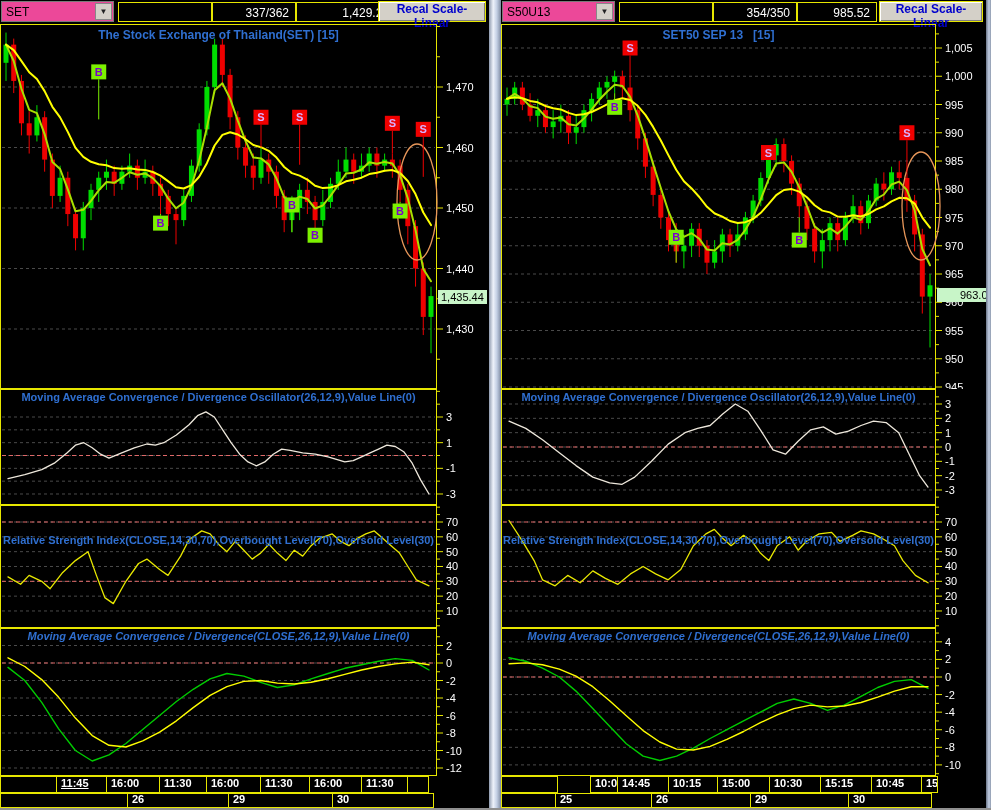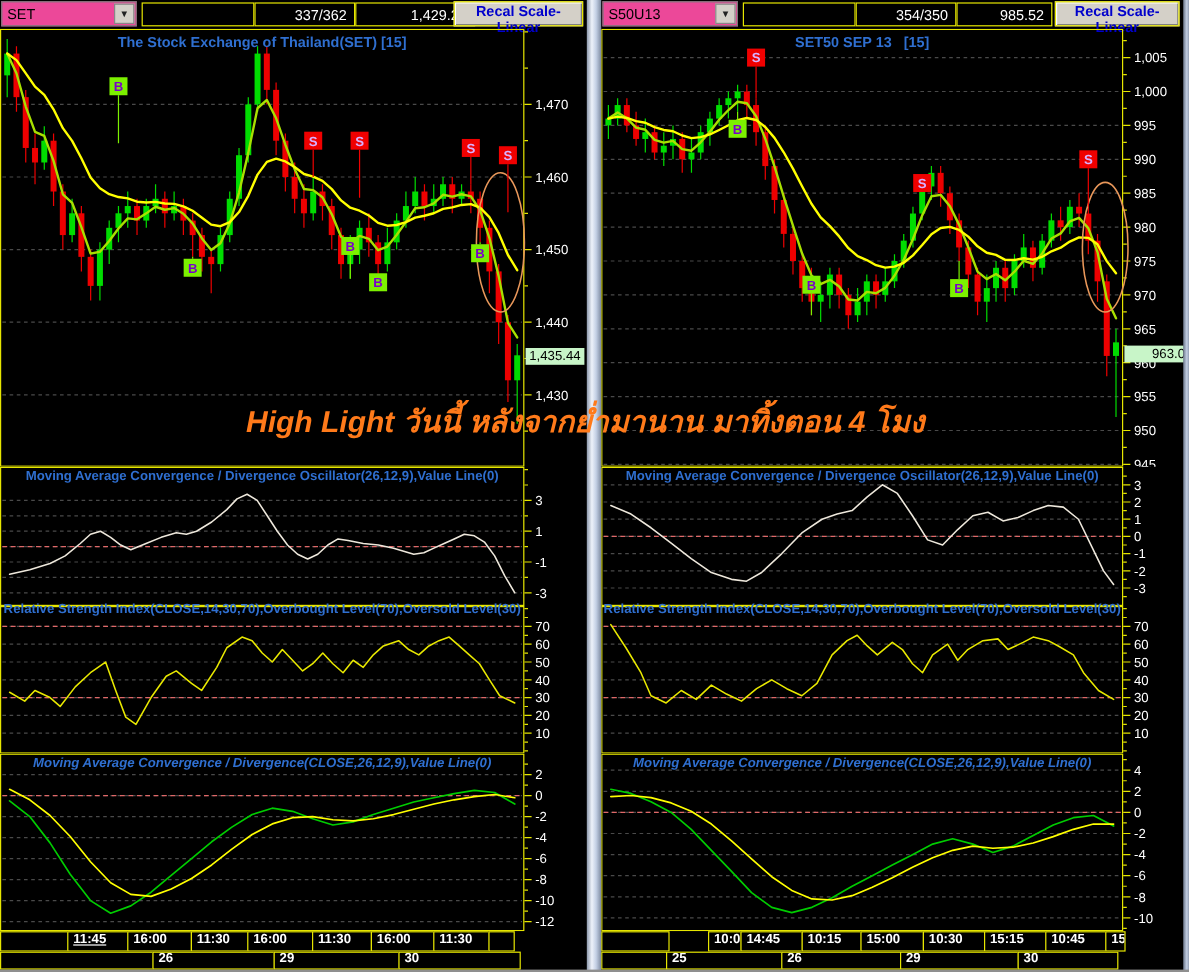--- a/index.html
+++ b/index.html
@@ -16,21 +16,21 @@
   .tbox { position:absolute; top:2px; height:20px; background:#000; border:1px solid #e6e600;
     color:#fff; font-size:12px; text-align:right; padding:3px 6px 0 0; }
   .recal { position:absolute; top:1px; height:21px; background:#d4d0c8; border:1px solid #e6e600;
     box-shadow:inset 1px 1px 0 #ffffff, inset -1px -1px 0 #808080;
     color:#0000cc; font-weight:bold; font-size:12px; font-family:"Liberation Sans",sans-serif; }
   .sec { position:absolute; left:0; }
   .sec-title { position:absolute; left:0; text-align:center; color:#2f6fd0; font-weight:bold;
     white-space:pre; z-index:5; }
   .t-main { top:28px; font-size:12px; }
   .t-osc  { top:391px; font-size:11px; }
-  .t-rsi  { top:502px; font-size:11px; }
+  .t-rsi  { top:534px; font-size:11px; }
   .t-macd { top:630px; font-size:11px;font-style:italic; }
   .rowcells { position:absolute; left:0; display:flex; z-index:4; }
   .cell { flex:none; border:1px solid #e6e600; color:#fff; font-size:11px; font-weight:bold;
     padding-left:4px; margin-left:-1px; background:#000; white-space:nowrap; overflow:hidden; }
   .cell:first-child { margin-left:0; }
   .tag { position:absolute; background:#c8f5c8; color:#000; font-size:11px; height:14px;
     line-height:14px; padding:0 3px; z-index:6; }
   .divider { position:absolute; top:0; width:12px; height:810px;
     background:linear-gradient(90deg,#8d99ad,#eef2fa 35%,#c3cfe4 65%,#7e8aa0); z-index:20; }
   .rstrip { position:absolute; top:0; width:5px; height:810px;
@@ -951,14 +951,13 @@
           <div class="cell" style="width: 99px; line-height: 11px;">29</div>
           <div class="cell" style="width: 84px; line-height: 11px;">30</div>
         </div>
       </div>
   <div class="tag" style="left: 436px; top: 288px; padding-left: 23px;">963.00</div>
     </div>
 
   <div class="rstrip" style="left:986px;"></div>
   <div class="bstrip"></div>
 
-  <div class="highlight">High Light วันนี้ หลังจากย่ำมานาน  มาทิ้งตอน 4 โมง</div>
 </div>
 
 </body></html>

